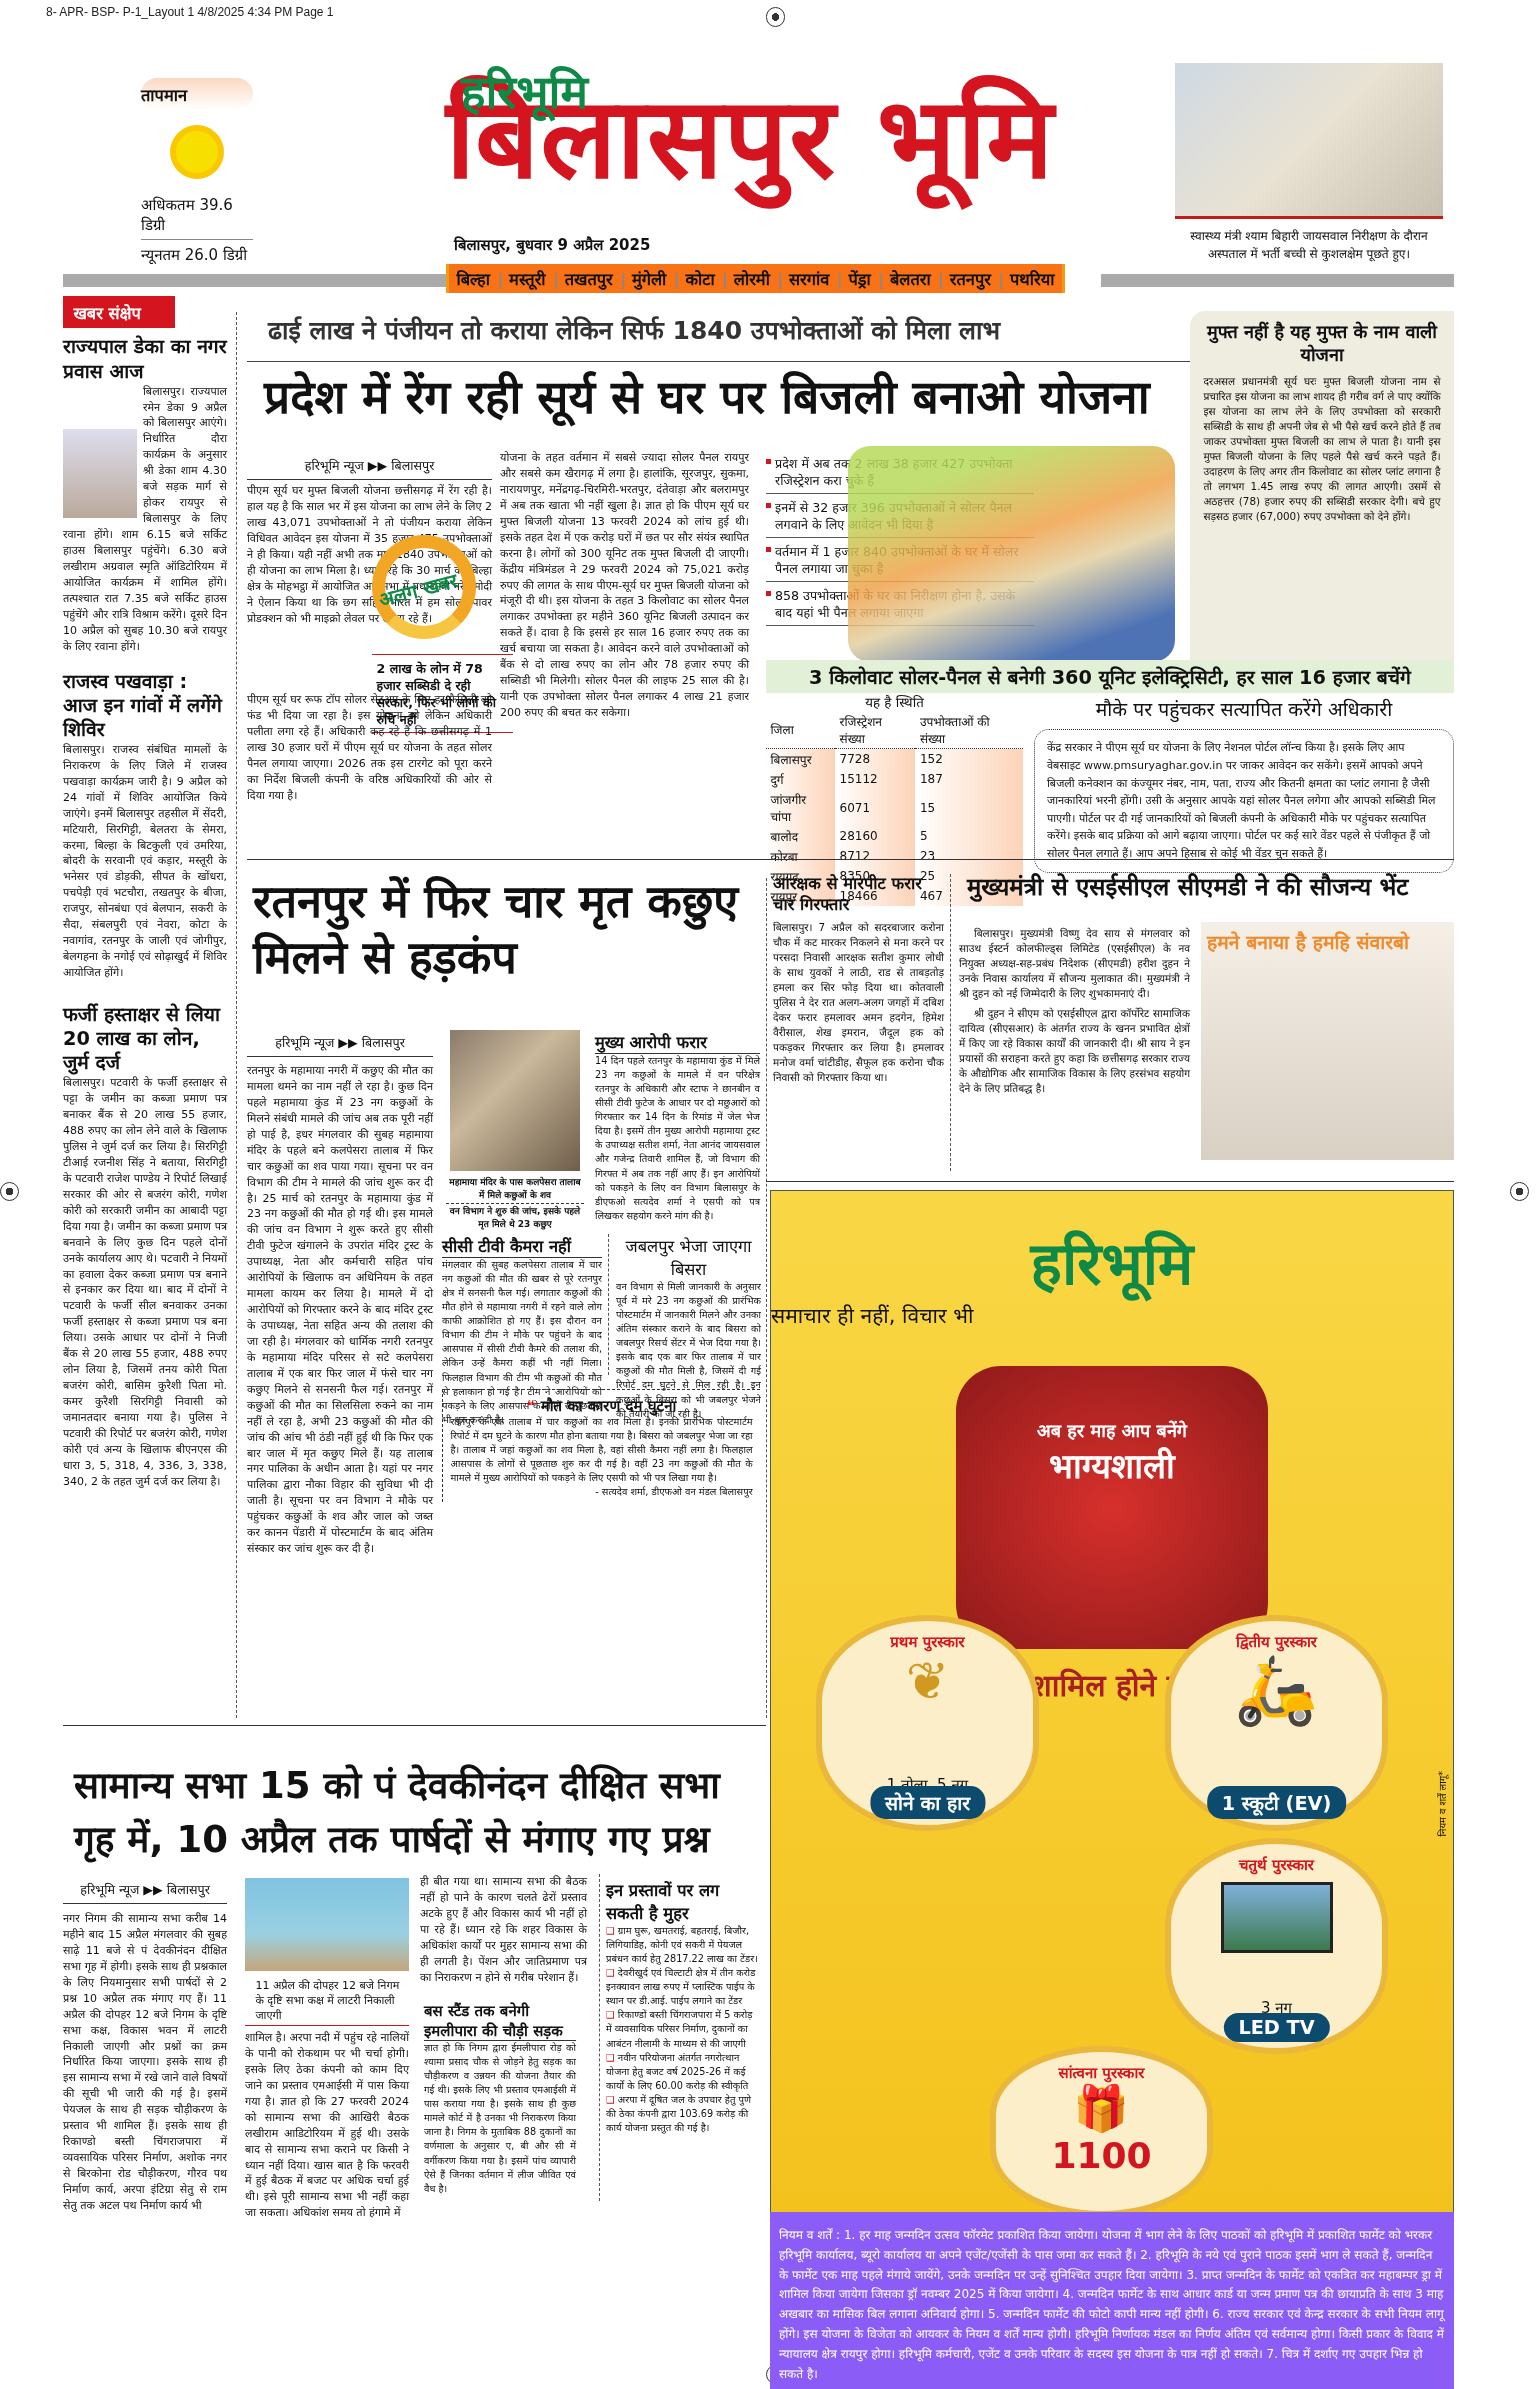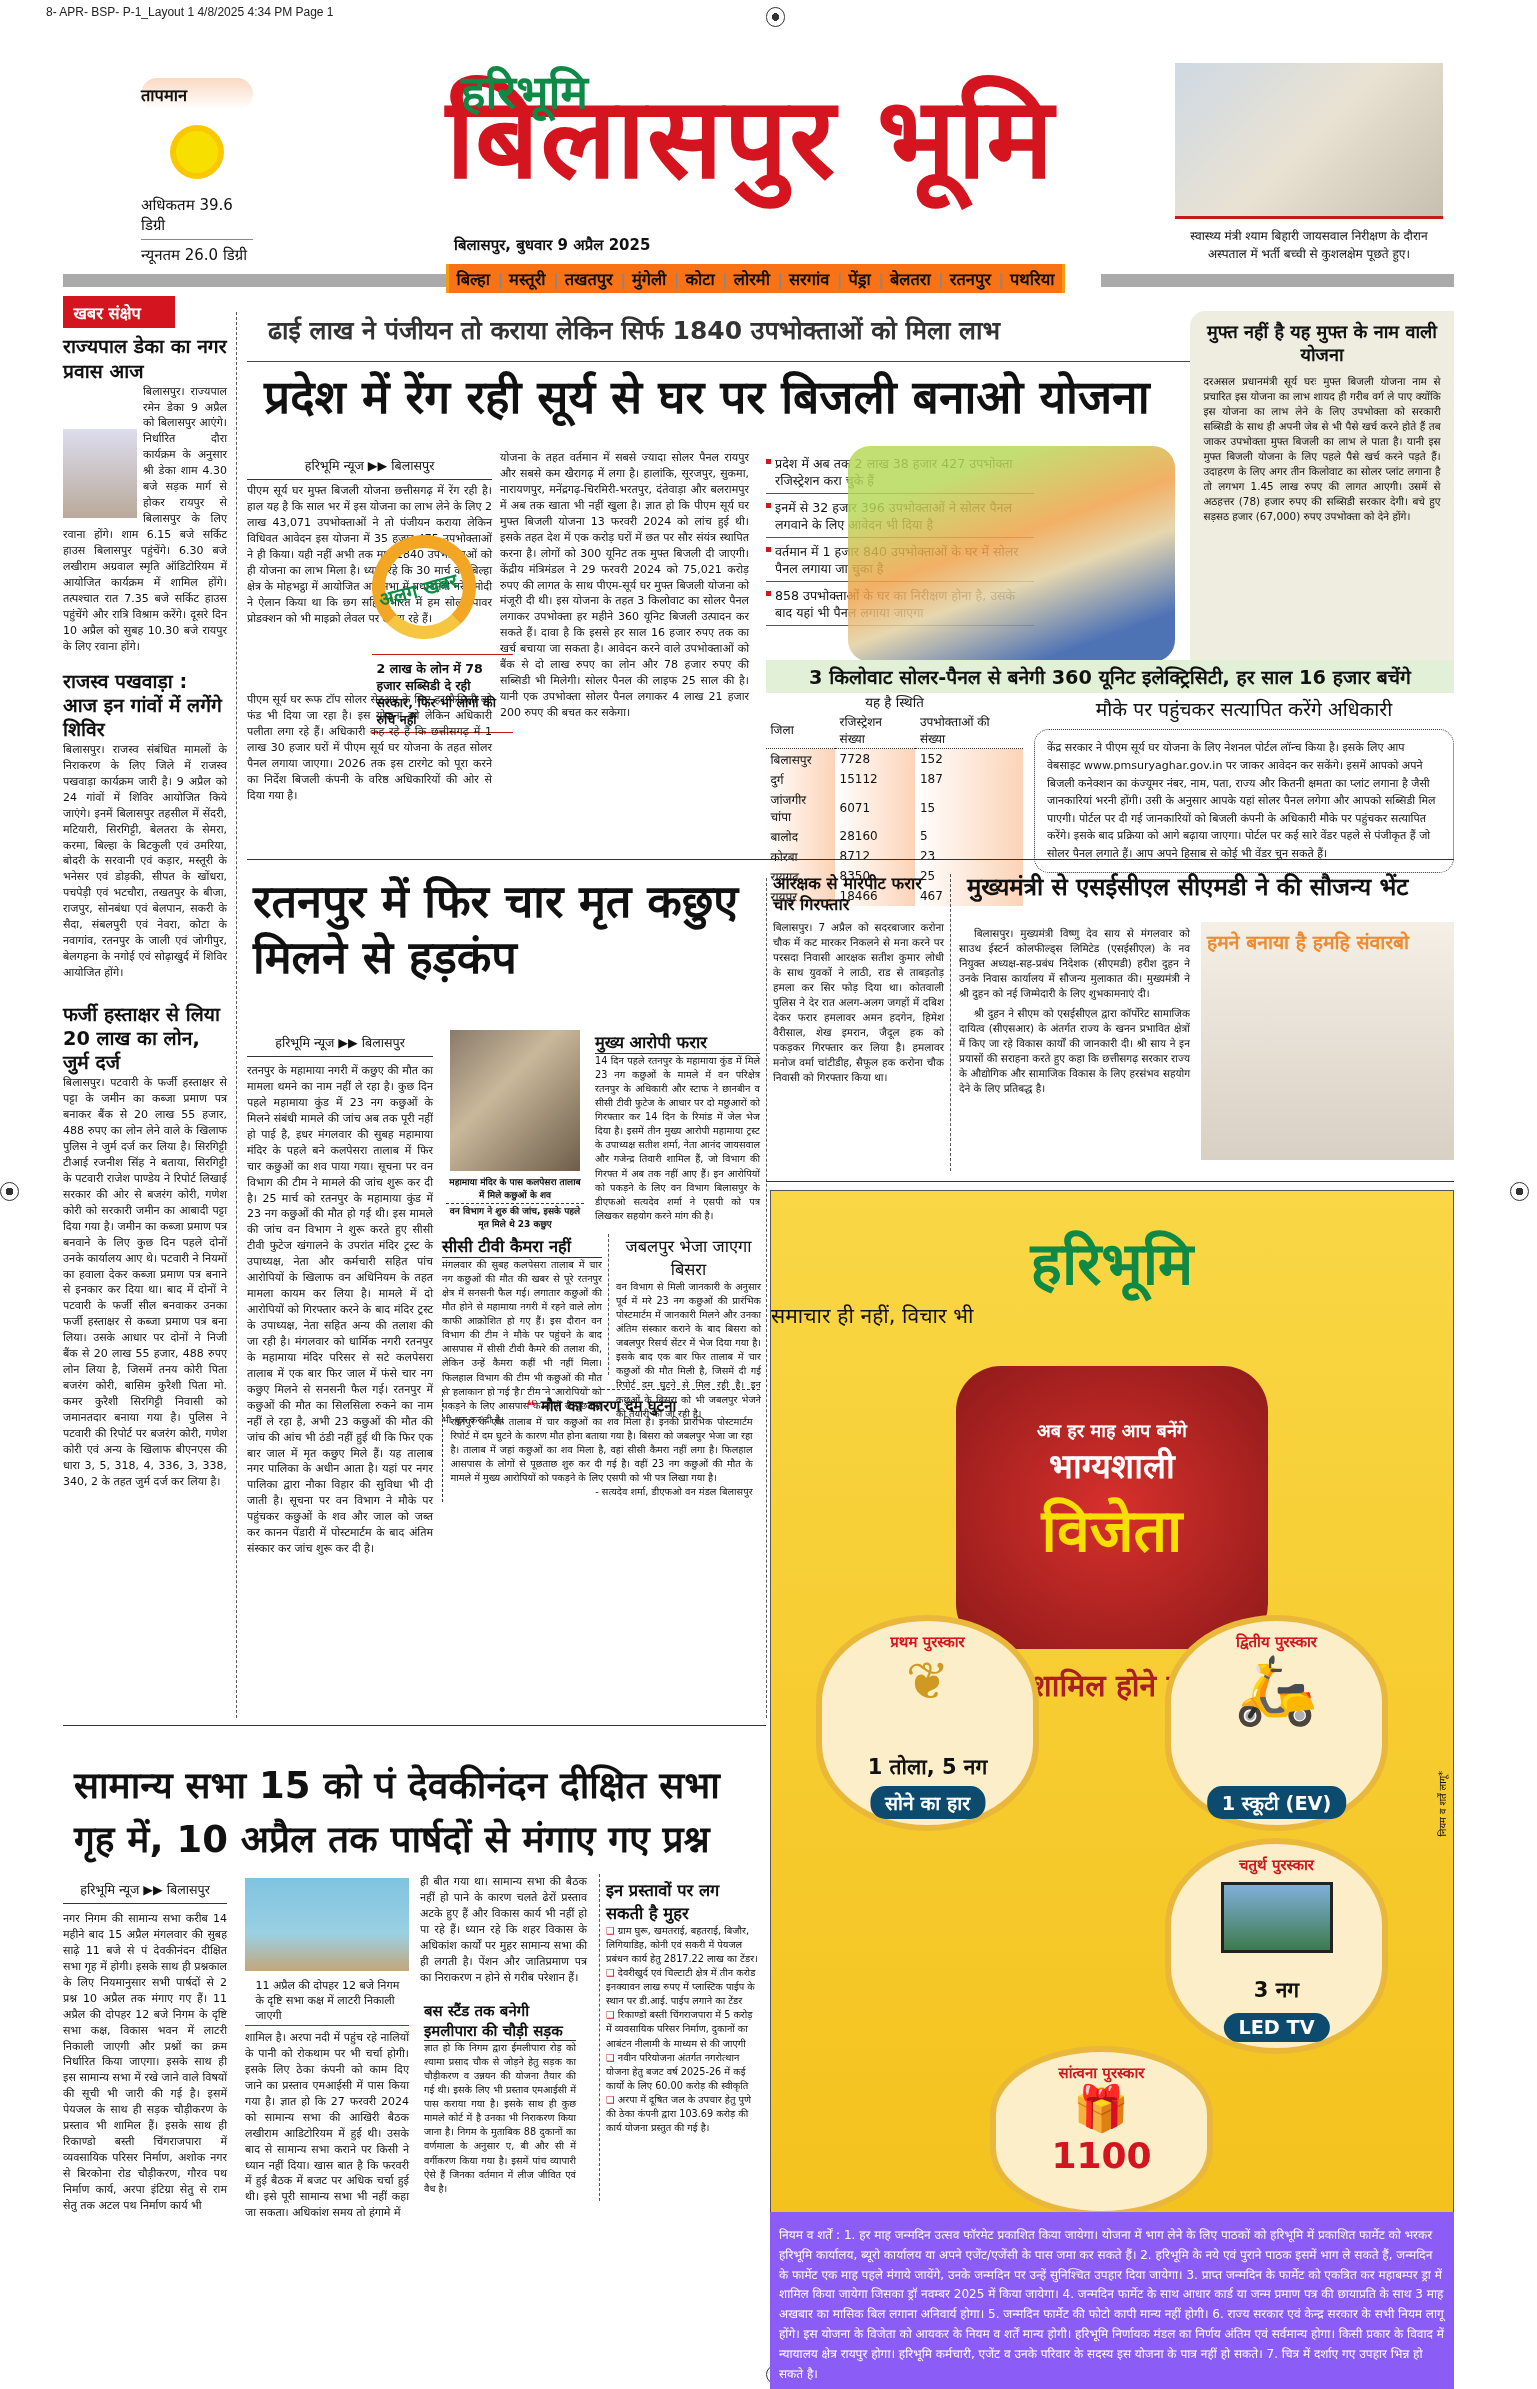--- a/index.html
+++ b/index.html
@@ -39,21 +39,21 @@
 table.stat th{border-bottom:0.7px dotted #333}
 table.stat tr.d td{background:linear-gradient(90deg,#fff,#fcd3b8)}
 .infobox{border:0.7px dotted #333;border-radius:15px;padding:9px 12px;font-size:11px;line-height:1.6}
 .greenbar{background:#e3f0d8;font-size:19.3px;font-weight:bold;text-align:center;padding:3px}
 .logo-ring{width:104px;height:104px;border-radius:50%;border:13.4px solid #f3a623;border-bottom-color:#f7c640;position:relative}
 .logo-ring span{position:absolute;left:-7.4px;top:28px;font-size:19.3px;font-weight:bold;color:#0e8a46;transform:rotate(-15deg)}
 .photo{background:linear-gradient(135deg,#8a7a6a,#c9b89a 40%,#6e5d4a)}
 .ad{background:linear-gradient(#f9d745,#f4c21d);border:1.5px solid #555}
 .prize{width:223px;height:216px;border-radius:50%/40%;background:#fbeec8;border:6px solid #e9b83a;position:relative;text-align:center}
 .prize .pt{color:#d4141e;font-weight:bold;font-size:15px;margin-top:10.4px}
-.prize .pq{font-weight:bold;font-size:21px;position:absolute;bottom:45px;width:100%}
+.prize .pq{font-weight:normal;font-size:15px;position:absolute;bottom:31px;width:100%}
 .prize .pn{background:#0c4a6e;color:#fff;font-weight:bold;font-size:19.3px;border-radius:15px;padding:3px 15px;position:absolute;bottom:6px;left:50%;transform:translateX(-50%);white-space:nowrap}
 .terms{background:#8b5cf6;color:#fff;font-size:12px;line-height:1.65;padding:14px 9px}
 </style>
 </head>
 <body>
 
 <div class="abs slug">8- APR- BSP- P-1_Layout 1  4/8/2025  4:34 PM  Page 1</div>
 <div class="abs reg" style="left:766px;top:7.4px"></div>
 <div class="abs reg" style="left:1510px;top:1182px"></div>
 <div class="abs reg" style="left:0;top:1182px"></div>
@@ -223,21 +223,20 @@
   <div style="color:#f08a2a;font-weight:bold;font-size:19.3px;padding:6px">हमने बनाया है हमहि संवारबो</div>
 </div>
 <div class="abs" style="left:766px;top:1181px;width:688px;border-top:1.5px solid #333"></div>
 
 <div class="abs ad" style="left:770px;top:1190px;width:684px;height:1023px">
   <div style="text-align:center;margin-top:30px;font-size:59px;font-weight:bold;color:#0e8a46">हरिभूमि</div>
   <div style="text-align:left;font-size:21px;font-weight:normal">समाचार ही नहीं, विचार भी</div>
   <div style="margin:37px auto 0;width:312px;height:283px;background:radial-gradient(#d7302c,#8e1a1a);border-radius:45px;text-align:center;color:#fff;padding-top:52px">
     <div style="font-size:18px;font-weight:bold">अब हर माह आप बनेंगे</div>
     <div style="font-size:34px;font-weight:bold">भाग्यशाली</div>
-    <div style="font-size:59px;font-weight:bold;color:#f7e000">विजेता</div>
   </div>
   <div style="text-align:center;font-size:30px;font-weight:bold;color:#a91f23;margin-top:15px">महाबम्पर ड्रॉ में शामिल होने का सुनहरा अवसर</div>
   <div style="position:absolute;right:4.5px;top:580px;writing-mode:vertical-rl;transform:rotate(180deg);font-size:9.7px">नियम व शर्तें लागू*</div>
   <div class="prize" style="position:absolute;left:45px;top:424px">
       <div class="pt">प्रथम पुरस्कार</div>
       <div style="font-size:52px;color:#d09a22">❦</div>
       <div class="pq">1 तोला, 5 नग</div>
       <div class="pn">सोने का हार</div>
     </div>
   <div class="prize" style="position:absolute;left:394px;top:424px">

